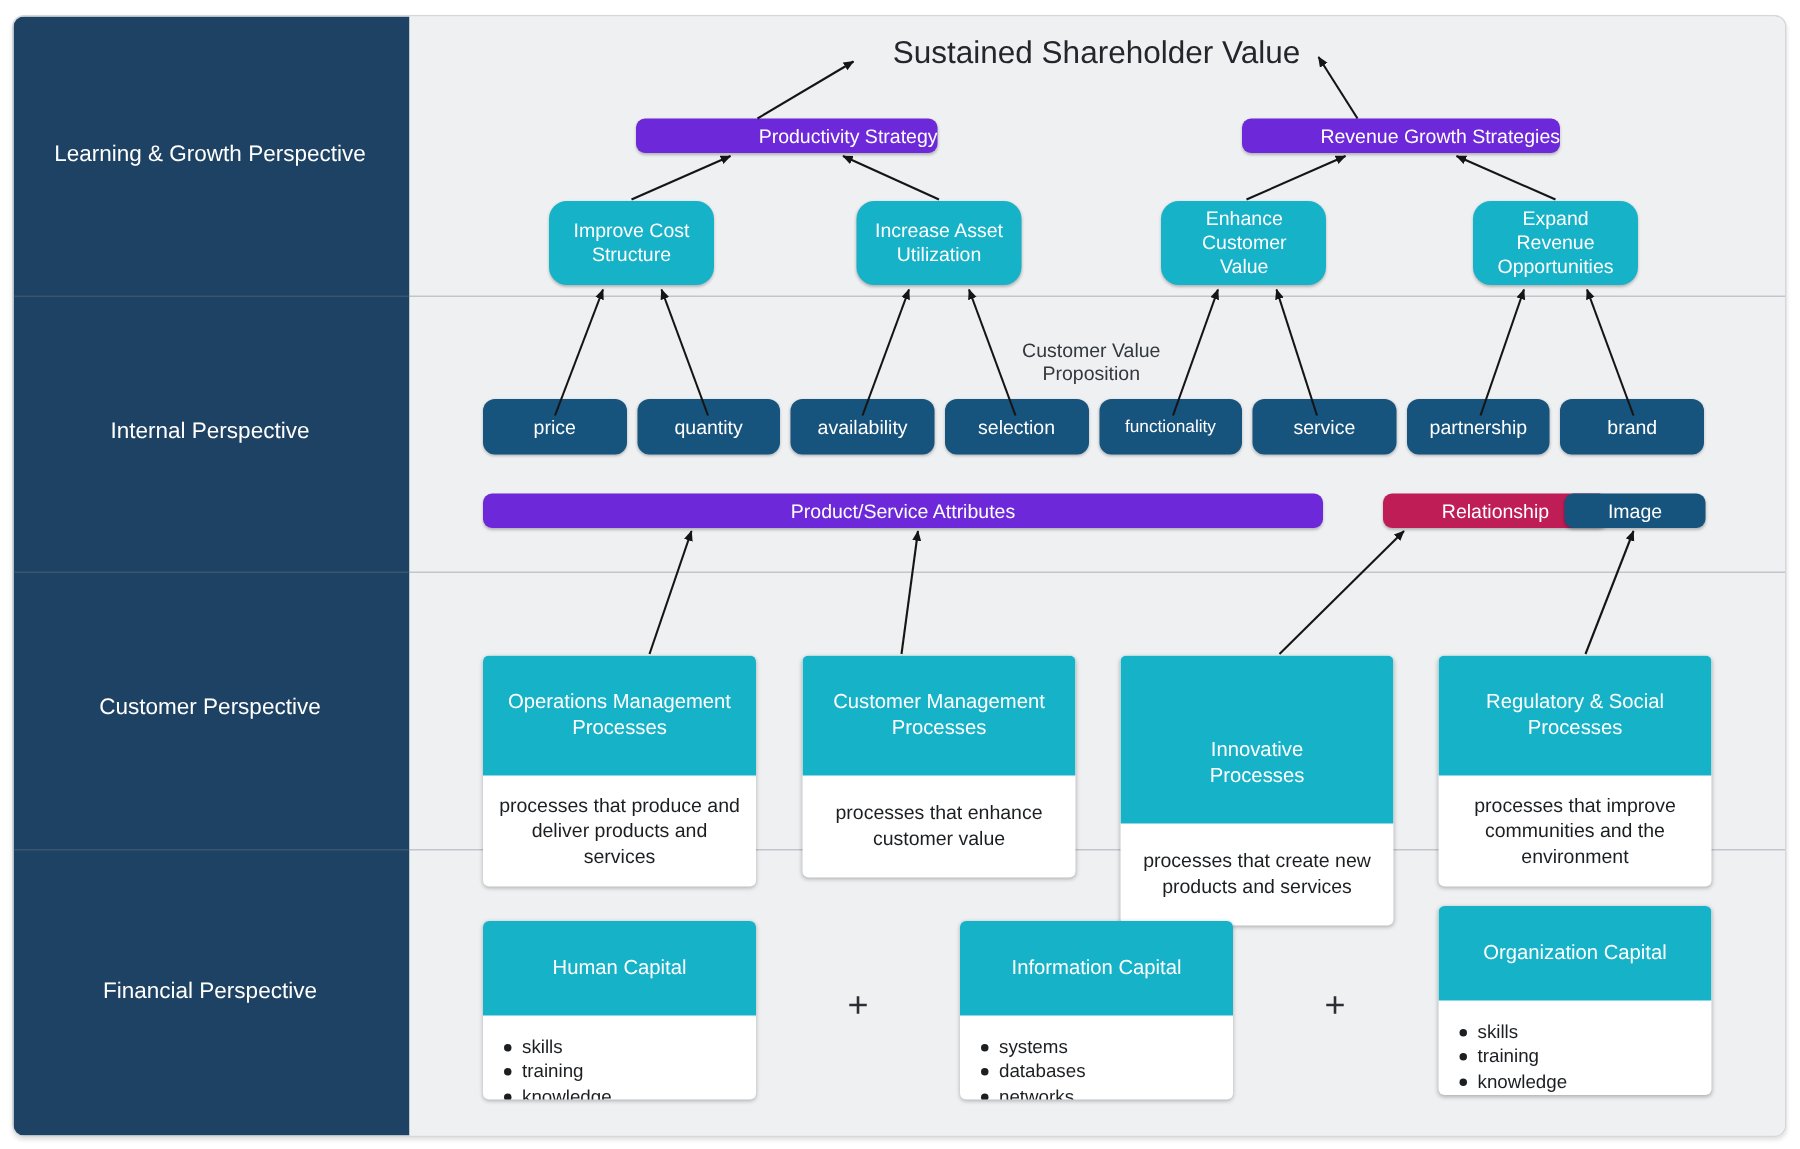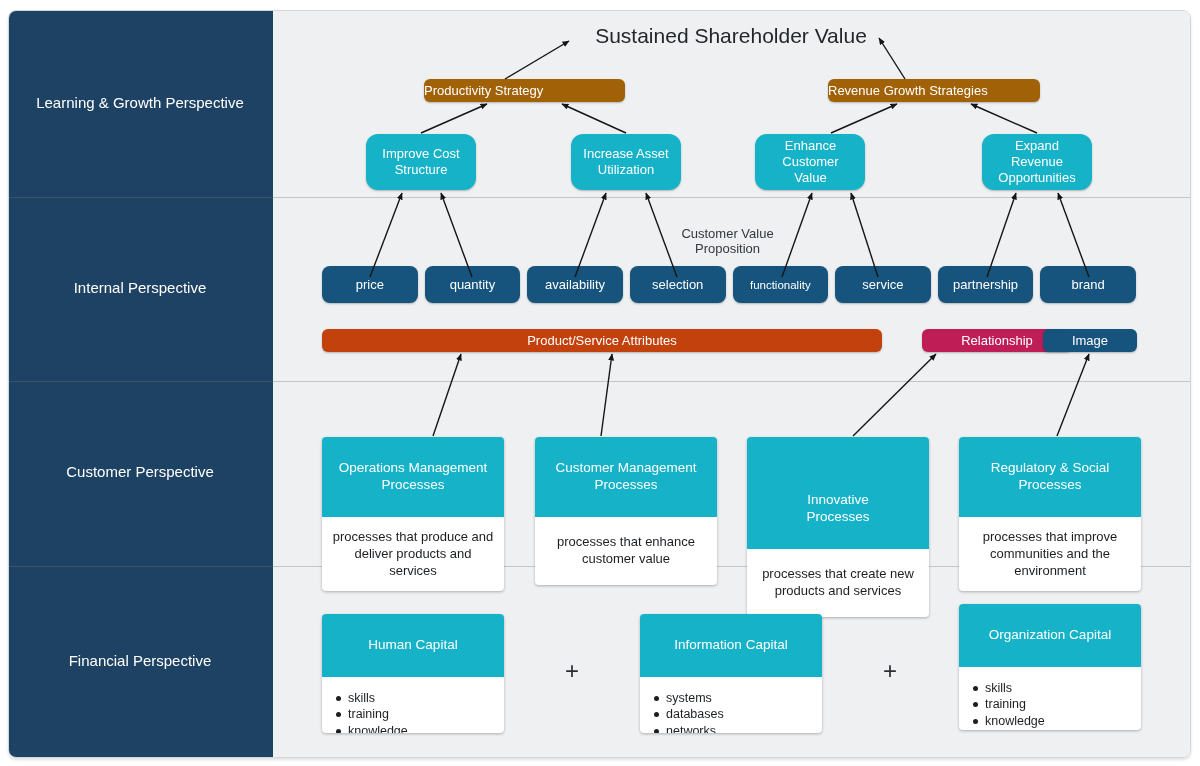--- a/index.html
+++ b/index.html
@@ -12,43 +12,43 @@
   .sidebar-bg { position:absolute; left:0; top:0; width:264px; height:100%; background:#1e4263; }
   .main-bg { position:absolute; left:264px; top:0; right:0; height:100%; background:#eef0f2; }
   .divider { position:absolute; left:0; width:100%; height:1px; background:rgba(110,120,132,0.35); }
 
   .side-label { position:absolute; left:8px; width:264px; text-align:center;
                 color:#ffffff; font-size:15px; line-height:18px; }
 
   .diagram-title { position:absolute; left:272px; width:918px; top:24px; text-align:center;
                    font-size:21px; color:#23272b; }
 
-  .banner { position:absolute; height:23px; border-radius:6px; background:#a16207;
-            color:#fff; font-size:13px; line-height:23px; text-align:left;
+  .banner { position:absolute; height:23px; border-radius:6px; background:#6d28d9;
+            color:#fff; font-size:13px; line-height:23px; text-align:right;
             box-shadow:0 1px 2px rgba(0,0,0,0.25); }
 
   .obj { position:absolute; top:134px; width:110px; height:56px; border-radius:12px;
          background:#16b2c8; color:#fff; font-size:13px; line-height:1.22;
          display:flex; align-items:center; justify-content:center; text-align:center;
          padding:0 10px; box-shadow:0 1px 2px rgba(0,0,0,0.25); }
 
   .cvp { position:absolute; left:660px; top:227px; width:135px; text-align:center;
          font-size:13px; line-height:1.15; color:#33383d; }
 
   .attr-row { position:absolute; left:322px; top:266px; width:814px; height:37px;
               display:flex; gap:7px; }
   .attr-box { flex:1; background:#16537d; border-radius:8px; color:#fff; font-size:13px;
               display:flex; align-items:center; justify-content:center; text-align:center;
               box-shadow:0 1px 2px rgba(0,0,0,0.25); }
   .attr-box.small { font-size:11.5px; }
 
   .group-bar { position:absolute; top:329px; height:23px; border-radius:6px; color:#fff;
                font-size:13px; line-height:23px; text-align:center;
                box-shadow:0 1px 2px rgba(0,0,0,0.25); }
-  .bar-red { left:322px; width:560px; background:#c2410c; }
+  .bar-red { left:322px; width:560px; background:#6d28d9; }
   .bar-rel { left:886px; width:150px; background:#bf1d56;margin-left:36px; }
   .bar-img { left:1043px; width:94px; background:#16537d; }
 
   .card { position:absolute; width:182px; background:#ffffff; border-radius:4px;
           overflow:hidden; box-shadow:0 1px 3px rgba(0,0,0,0.28); }
   .card-head { background:#16b2c8; color:#fff; font-size:13.5px; line-height:1.25;
                min-height:48px; display:flex; align-items:center; justify-content:center;
                text-align:center; padding:23px 8px; }
   .card-head .narrow { display:inline-block; max-width:90px;margin-top:32px; }
   .card-body { padding:12px 8px; font-size:13px; line-height:1.3; color:#1c1f22;
@@ -87,21 +87,21 @@
   <div class="side-label" style="top:463px;">Customer Perspective</div>
   <div class="side-label" style="top:652px;">Financial Perspective</div>
 
   <div class="diagram-title">Sustained Shareholder Value</div>
 
   <div class="banner" style="left:424px; top:79px; width:201px;">Productivity Strategy</div>
   <div class="banner" style="left:828px; top:79px; width:212px;">Revenue Growth Strategies</div>
 
   <div class="obj" style="left:366px;">Improve Cost Structure</div>
   <div class="obj" style="left:571px;">Increase Asset Utilization</div>
-  <div class="obj" style="left:755px;padding-left:11px;">Enhance Customer Value</div>
+  <div class="obj" style="left:774px;padding-left:11px;">Enhance Customer Value</div>
   <div class="obj" style="left:982px;">Expand Revenue Opportunities</div>
 
   <div class="cvp">Customer Value Proposition</div>
 
   <div class="attr-row">
     <div class="attr-box">price</div>
     <div class="attr-box">quantity</div>
     <div class="attr-box">availability</div>
     <div class="attr-box">selection</div>
     <div class="attr-box small">functionality</div>

